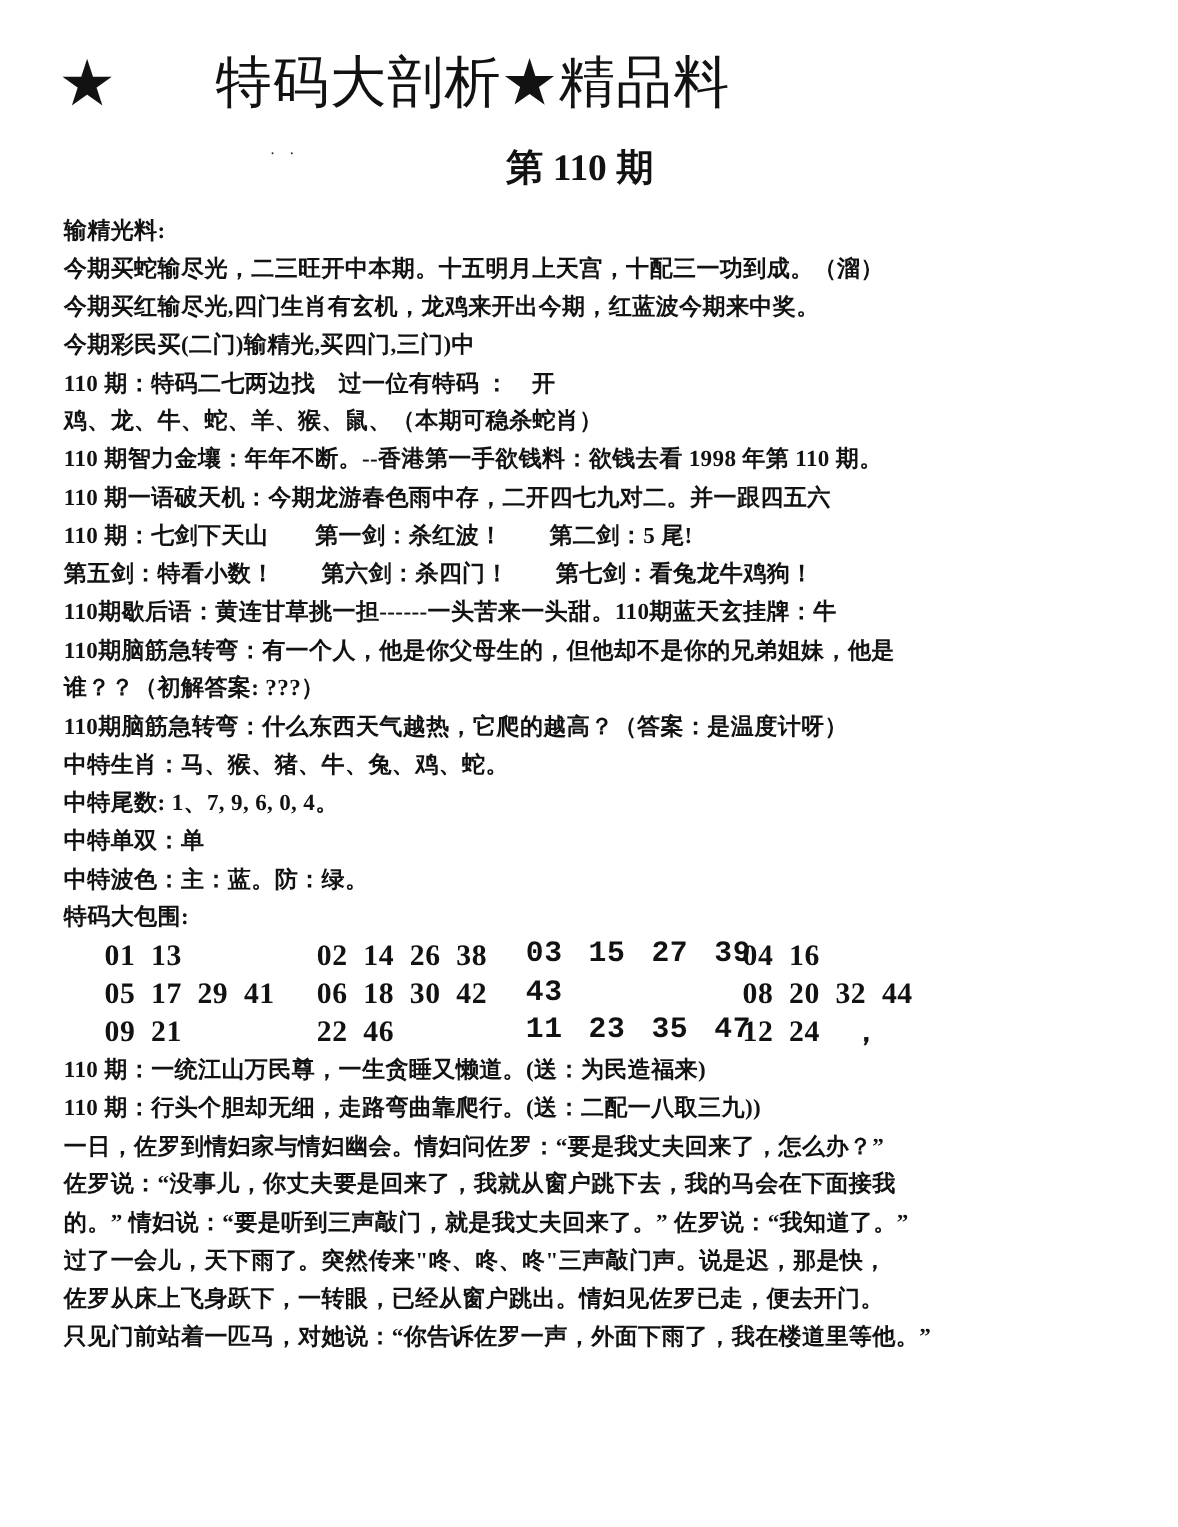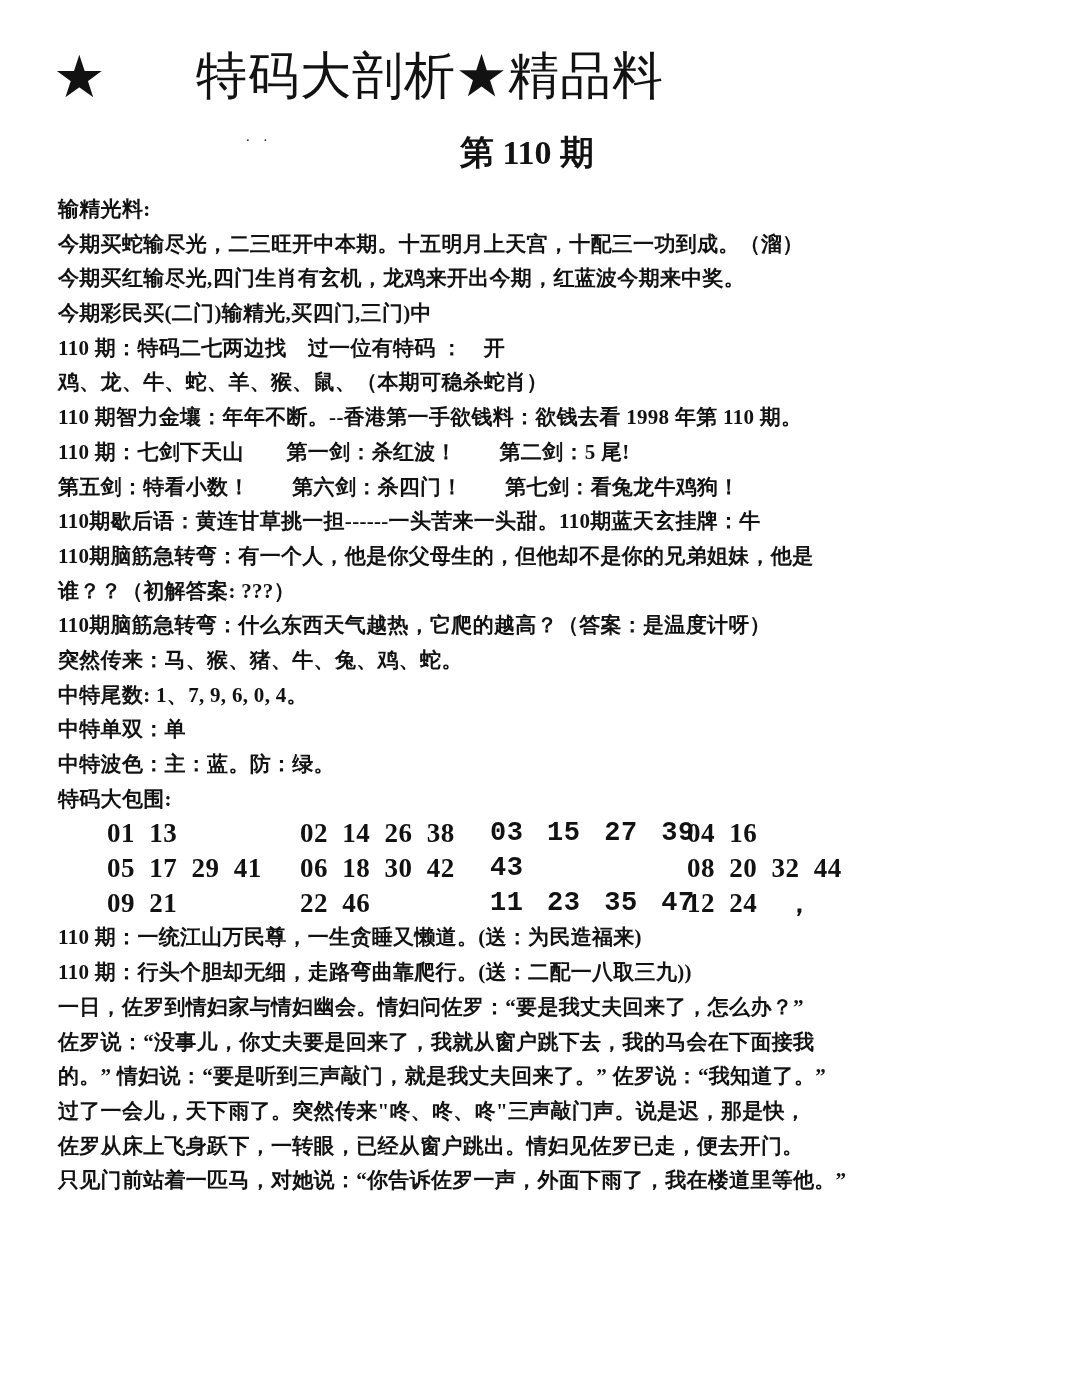--- a/index.html
+++ b/index.html
@@ -71,21 +71,20 @@
   }
   .nc {
     position: absolute;
     top: 0;
     font-size: 27px;
     font-weight: 700;
     line-height: 34.7px;
     white-space: pre;
     word-spacing: 7px;
     letter-spacing: 0.5px;
-    margin-left: 12px;
   }
   .nc0 { left: 37px; }
   .nc1 { left: 230px; }
   .nc2 { left: 420px; font-family: Liberation Mono, monospace; }
   .nc3 { left: 617px; }
 </style>
 </head>
 <body>
 
 <div class="page">
@@ -96,27 +95,28 @@
   <div class="issue">第 110 期</div>
 
   <div class="body-text">
     <div class="ln">输精光料:</div>
     <div class="ln">今期买蛇输尽光，二三旺开中本期。十五明月上天宫，十配三一功到成。（溜）</div>
     <div class="ln">今期买红输尽光,四门生肖有玄机，龙鸡来开出今期，红蓝波今期来中奖。</div>
     <div class="ln">今期彩民买(二门)输精光,买四门,三门)中</div>
     <div class="ln">110 期：特码二七两边找　过一位有特码 ：　开</div>
     <div class="ln">鸡、龙、牛、蛇、羊、猴、鼠、（本期可稳杀蛇肖）</div>
     <div class="ln">110 期智力金壤：年年不断。--香港第一手欲钱料：欲钱去看 1998 年第 110 期。</div>
+    <div class="ln">110 期一语破天机：今期龙游春色雨中存，二开四七九对二。并一跟四五六</div>
     <div class="ln">110 期：七剑下天山　　第一剑：杀红波！　　第二剑：5 尾!</div>
     <div class="ln">第五剑：特看小数！　　第六剑：杀四门！　　第七剑：看兔龙牛鸡狗！</div>
     <div class="ln">110期歇后语：黄连甘草挑一担------一头苦来一头甜。110期蓝天玄挂牌：牛</div>
     <div class="ln">110期脑筋急转弯：有一个人，他是你父母生的，但他却不是你的兄弟姐妹，他是</div>
     <div class="ln">谁？？（初解答案: ???）</div>
     <div class="ln">110期脑筋急转弯：什么东西天气越热，它爬的越高？（答案：是温度计呀）</div>
-    <div class="ln">突然传来：马、猴、猪、牛、兔、鸡、蛇。</div>
+    <div class="ln">中特生肖：马、猴、猪、牛、兔、鸡、蛇。</div>
     <div class="ln">中特尾数: 1、7, 9, 6, 0, 4。</div>
     <div class="ln">中特单双：单</div>
     <div class="ln">中特波色：主：蓝。防：绿。</div>
     <div class="ln">特码大包围:</div>
 
     <div class="numrow">
       <span class="nc nc0">01 13</span>
       <span class="nc nc1">02 14 26 38</span>
       <span class="nc nc2">03 15 27 39</span>
       <span class="nc nc3">04 16</span>

